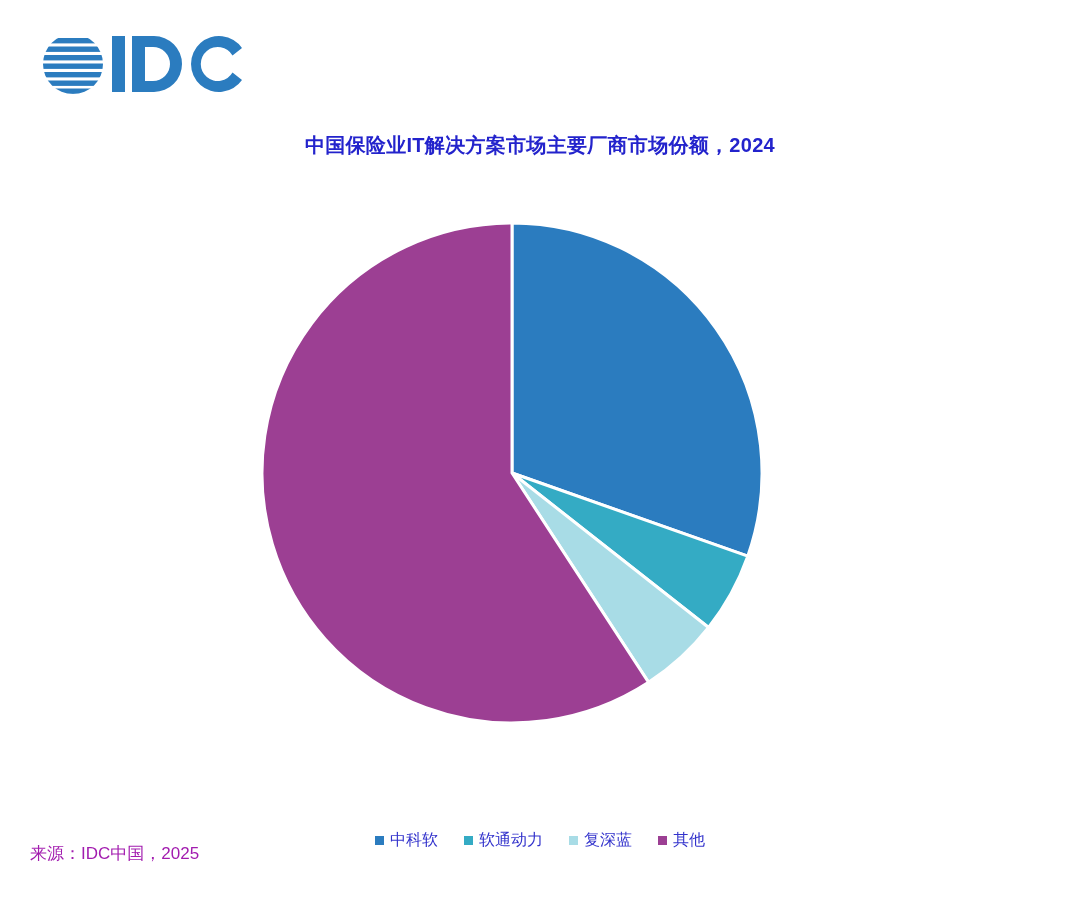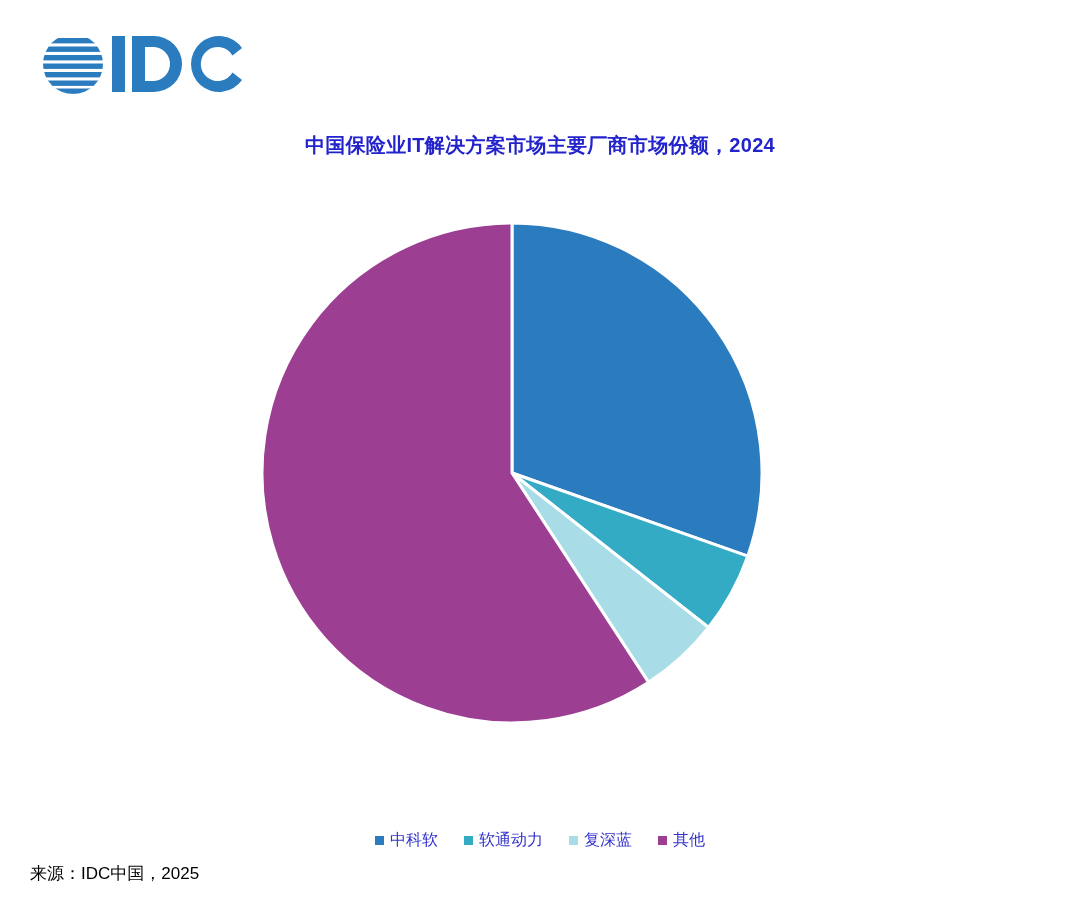--- a/index.html
+++ b/index.html
@@ -78,23 +78,23 @@
     font-size: 16px;
     color: #3333cc;
     line-height: 1;
     white-space: nowrap;
   }
 
   
   .source-note {
     position: absolute;
     left: 30px;
-    top: 862px;
+    top: 842px;
     font-size: 17px;
-    color: #000000;
+    color: #a21caf;
     white-space: nowrap;
   }
 </style>
 </head>
 <body>
 
 <div class="logo-wrap">
   <svg class="logo-svg" width="210" height="76" viewBox="0 0 210 76">
     <defs>
       <clipPath id="globeclip">

